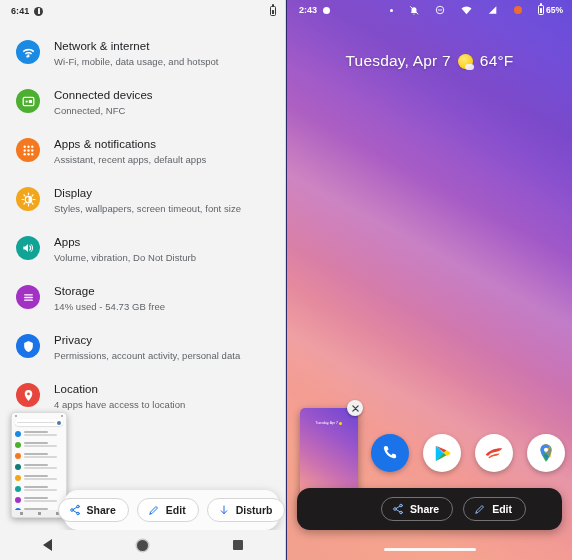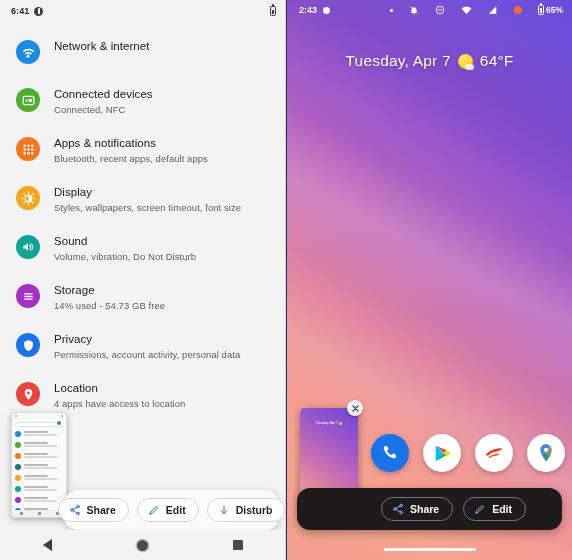--- a/index.html
+++ b/index.html
@@ -302,20 +302,21 @@
 
       <div class="s-item">
         <span class="s-ic" style="background:#1a8ae5;">
           <svg width="15" height="15" viewBox="0 0 24 24" fill="#fff">
             <path d="M12 18.5a1.8 1.8 0 100 .01zM12 17.8l-1.9-2.3a3 3 0 013.8 0zM12 13.6c-1.6 0-3.1.6-4.2 1.6l-1.6-1.9A8.6 8.6 0 0112 11.1c2.2 0 4.3.8 5.8 2.2l-1.6 1.9a6.2 6.2 0 00-4.2-1.6zM12 8.6c-2.9 0-5.6 1.1-7.6 2.9L2.8 9.6A13.6 13.6 0 0112 6.1c3.5 0 6.8 1.3 9.2 3.5l-1.6 1.9A11.1 11.1 0 0012 8.6z"></path>
             <circle cx="12" cy="18" r="1.7"></circle>
           </svg>
         </span>
         <span class="s-txt">
           <span class="s-title" style="display:block">Network &amp; internet</span>
+          <span class="s-sub" style="display:block">Wi-Fi, mobile, data usage, and hotspot</span>
         </span>
       </div>
 
       <div class="s-item">
         <span class="s-ic" style="background:#4caf2f;">
           <svg width="15" height="15" viewBox="0 0 24 24" fill="none">
             <rect x="3.5" y="5.5" width="17" height="13" rx="2" stroke="#fff" stroke-width="2"></rect>
             <circle cx="9" cy="12" r="1.8" fill="#fff"></circle>
             <path d="M12.5 9.5h5v5h-5z" fill="#fff"></path>
           </svg>
@@ -335,21 +336,21 @@
             <circle cx="5" cy="12" r="2.2"></circle>
               <circle cx="12" cy="12" r="2.2"></circle>
               <circle cx="19" cy="12" r="2.2"></circle>
             <circle cx="5" cy="19" r="2.2"></circle>
               <circle cx="12" cy="19" r="2.2"></circle>
               <circle cx="19" cy="19" r="2.2"></circle>
           </svg>
         </span>
         <span class="s-txt">
           <span class="s-title" style="display:block">Apps &amp; notifications</span>
-          <span class="s-sub" style="display:block">Bluetooth, recent apps, default apps</span>
+          <span class="s-sub" style="display:block">Assistant, recent apps, default apps</span>
         </span>
       </div>
 
 
       <div class="s-item">
         <span class="s-ic" style="background:#f2a61c;">
           <svg width="15" height="15" viewBox="0 0 24 24" fill="none">
             <circle cx="12" cy="12" r="5.2" stroke="#fff" stroke-width="2"></circle>
             <path d="M12 7.3a4.7 4.7 0 010 9.4z" fill="#fff"></path>
             <g stroke="#fff" stroke-width="1.9" stroke-linecap="round">
@@ -365,21 +366,21 @@
 
       <div class="s-item">
         <span class="s-ic" style="background:#11a396;">
           <svg width="14" height="14" viewBox="0 0 24 24" fill="#fff">
             <path d="M4 9.5v5h3.5L12 19V5L7.5 9.5H4z"></path>
             <path d="M15 8.5a5 5 0 010 7" stroke="#fff" stroke-width="1.9" fill="none" stroke-linecap="round"></path>
             <path d="M17.6 6a8.3 8.3 0 010 12" stroke="#fff" stroke-width="1.7" fill="none" stroke-linecap="round"></path>
           </svg>
         </span>
         <span class="s-txt">
-          <span class="s-title" style="display:block">Sound</span>
+          <span class="s-title" style="display:block">Apps</span>
           <span class="s-sub" style="display:block">Volume, vibration, Do Not Disturb</span>
         </span>
       </div>
 
       <div class="s-item">
         <span class="s-ic" style="background:#a332c4;">
           <svg width="13" height="13" viewBox="0 0 24 24" fill="none" stroke="#fff" stroke-width="2.4" stroke-linecap="round">
             <path d="M5 7h14M5 12h14M5 17h14"></path>
           </svg>
         </span>

